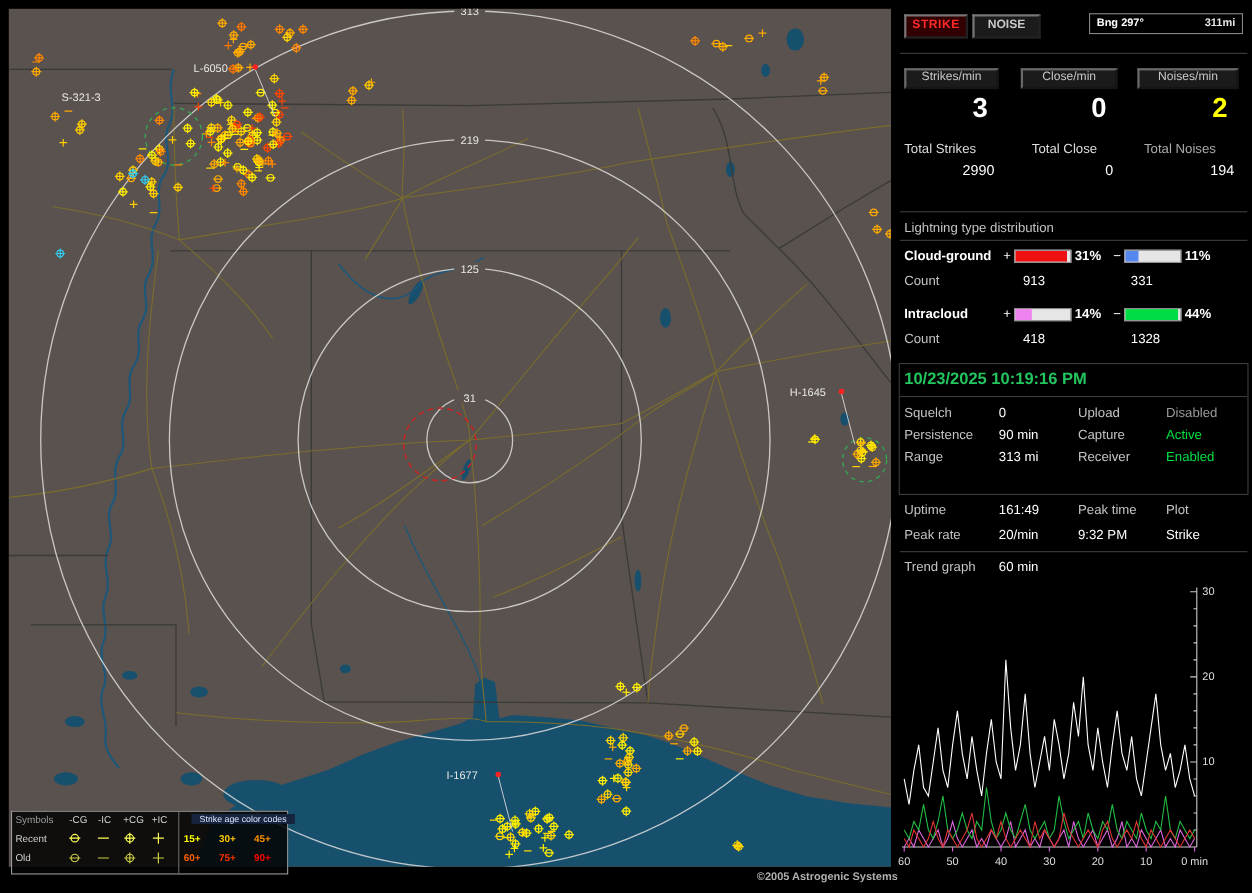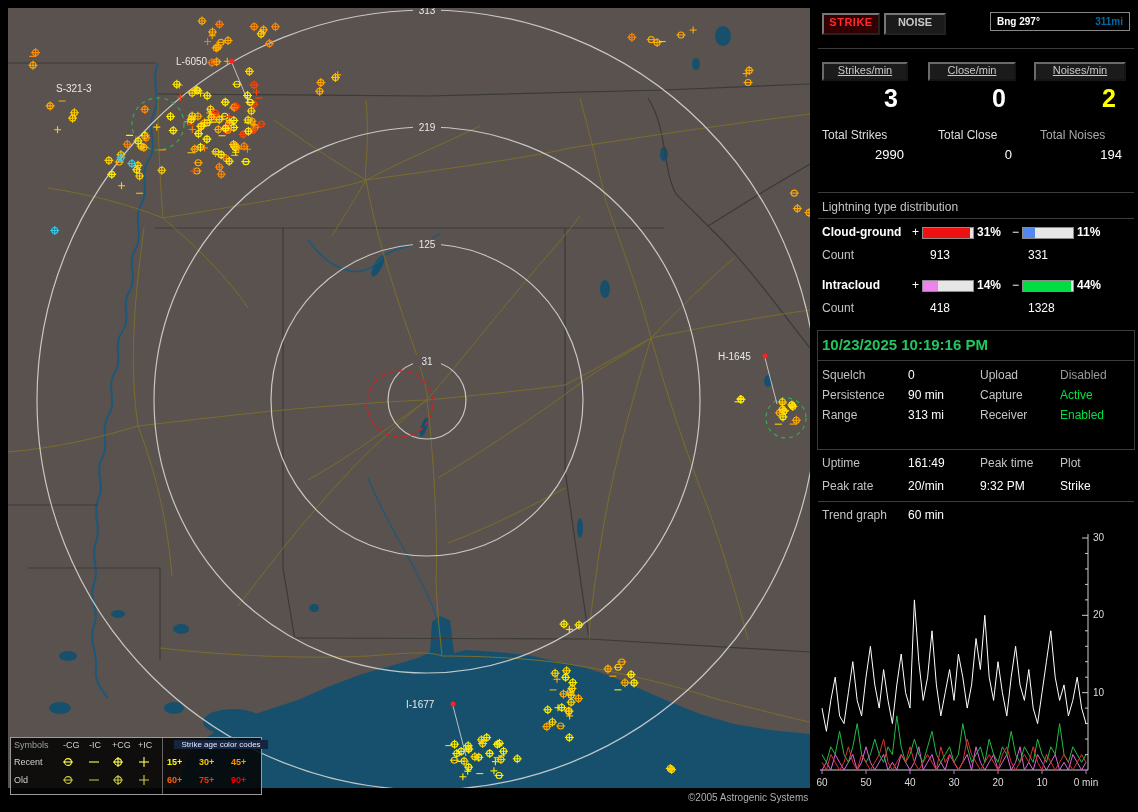--- a/index.html
+++ b/index.html
@@ -2,38 +2,38 @@
 <html><head>
 <meta charset="utf-8">
 <style>
   html,body{margin:0;padding:0;background:#000;}
   #app{position:relative;width:1138px;height:812px;background:#000;overflow:hidden;
        font-family:"Liberation Sans",sans-serif;color:#ddd;border-radius:27px;}
   .p{position:absolute;}
   
   #map{position:absolute;left:8px;top:8px;width:802px;height:780px;overflow:visible;}
   #map-svg{display:block;}
-  #copyright{position:absolute;left:688px;top:792px;font-size:10px;color:#b0b0b0;}
+  #copyright{position:absolute;left:688px;top:792px;font-size:10px;color:#b0b0b0;font-weight:bold;}
   
   #legend{position:absolute;left:2px;top:729px;width:250px;height:56px;background:rgba(4,4,4,.88);
           border:1px solid #9a9a9a;font-size:9px;color:#cfcfcf;}
   .lg-row{position:absolute;left:0;right:0;height:17px;}
   .lg-row span{position:absolute;top:2px;}
   .lg-sep{position:absolute;left:151px;top:0;bottom:0;border-left:1px solid #666;}
   .lg-age-title{background:#16243e;color:#dfe6ff;font-size:8px;text-align:center;}
   .lg-age{font-weight:bold;}
   .sym-cell{width:14px;height:14px;display:inline-block;top:0 !important;}
   
   #panel{position:absolute;left:816px;top:0;width:322px;height:812px;background:#000;font-size:12px;}
   .hr{position:absolute;left:2px;right:4px;border-top:1px solid #3c3c3c;}
   .btn{position:absolute;height:18px;border:2px outset #777;background:#1b1b1b;color:#c8c8c8;
        font-size:11px;font-weight:bold;text-align:center;line-height:15px;cursor:default;}
   #strike-btn{background:#320000;color:#ff2a2a;letter-spacing:.5px;}
   .ratebox{position:absolute;height:15px;border:2px outset #6a6a6a;background:#1b1b1b;color:#c8c8c8;
-       font-size:11px;text-align:center;line-height:13px;text-decoration:underline;}
+       font-size:11px;text-align:center;line-height:13px;}
   .rateval{position:absolute;height:28px;font-size:25px;font-weight:bold;color:#fff;text-align:right;line-height:28px;}
   .tlabel{position:absolute;color:#ddd;font-size:12px;}
   .tvalue{position:absolute;color:#fff;font-size:13px;text-align:right;}
   .lab{color:#c3c3c3;} .val{color:#fff;} .bold{font-weight:bold;}
   #bng-box{position:absolute;left:174px;top:12px;width:140px;height:19px;border:1px solid #888;background:#000;
        display:flex;justify-content:space-between;align-items:center;padding:0 6px;font-weight:bold;font-size:10px;box-sizing:border-box;}
   .bar-frame{display:inline-block;width:50px;height:10px;background:#e6e6e6;border:1px solid #8a8a8a;
        vertical-align:middle;overflow:hidden;}
   .bar-frame .fill{display:block;height:100%;}
   .dist-name{position:absolute;left:6px;font-weight:bold;color:#fff;}
@@ -1256,21 +1256,21 @@
   </div>
 
   <div id="copyright">©2005 Astrogenic Systems</div>
 
   <div id="panel">
 
     <div class="btn" id="strike-btn" style="left:6px;top:13px;width:54px">STRIKE</div>
     <div class="btn" style="left:68px;top:13px;width:58px">NOISE</div>
     <div id="bng-box">
       <span style="color:#fff">Bng 297°</span>
-      <span style="color: #0369a1;">311mi</span>
+      <span style="color: #e5e5e5;">311mi</span>
     </div>
 
     <div class="hr" style="top:48px"></div>
 
     <div class="ratebox" style="left:6px;top:62px;width:82px">Strikes/min</div>
     <div class="ratebox" style="left:112px;top:62px;width:84px">Close/min</div>
     <div class="ratebox" style="left:218px;top:62px;width:88px">Noises/min</div>
 
     <div class="rateval" style="left: 6px; top: 84px; width: 76px; color: rgb(255, 255, 255);">3</div>
     <div class="rateval" style="left: 112px; top: 84px; width: 78px; color: rgb(255, 255, 255);">0</div>

